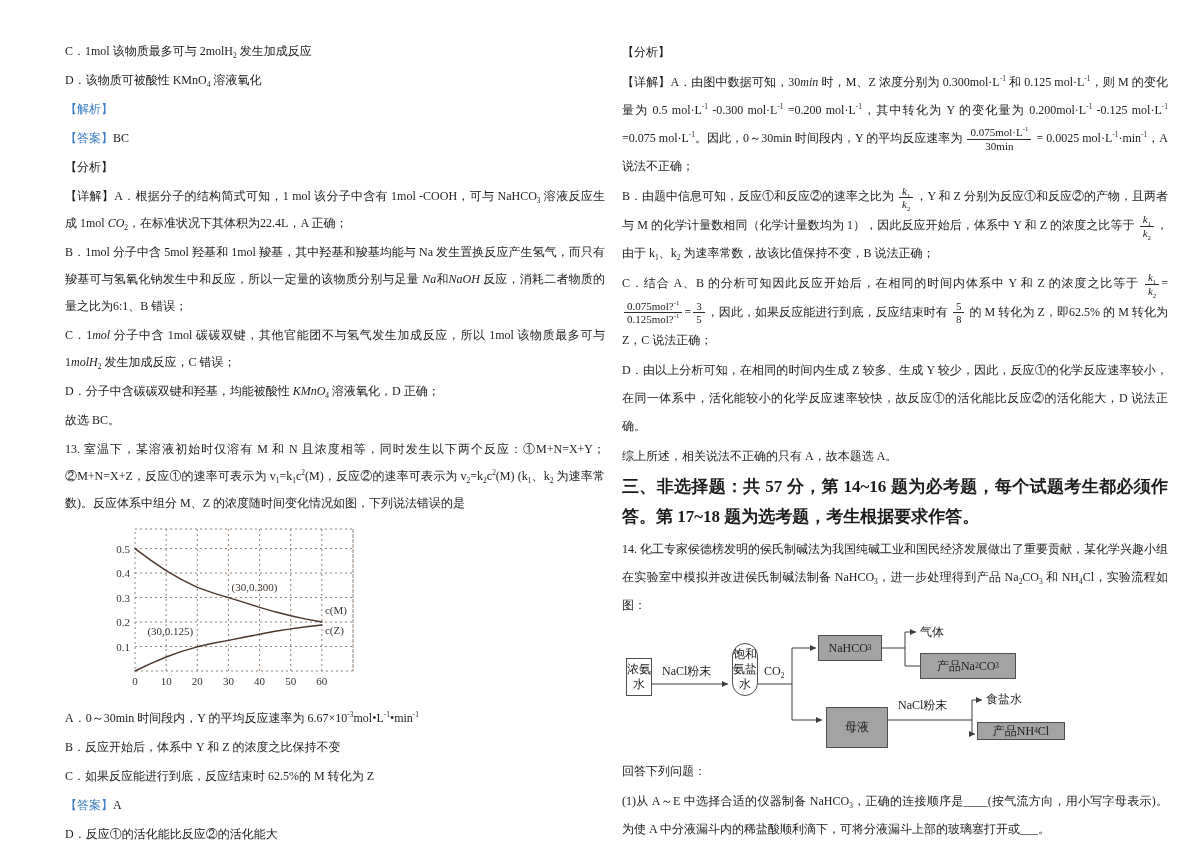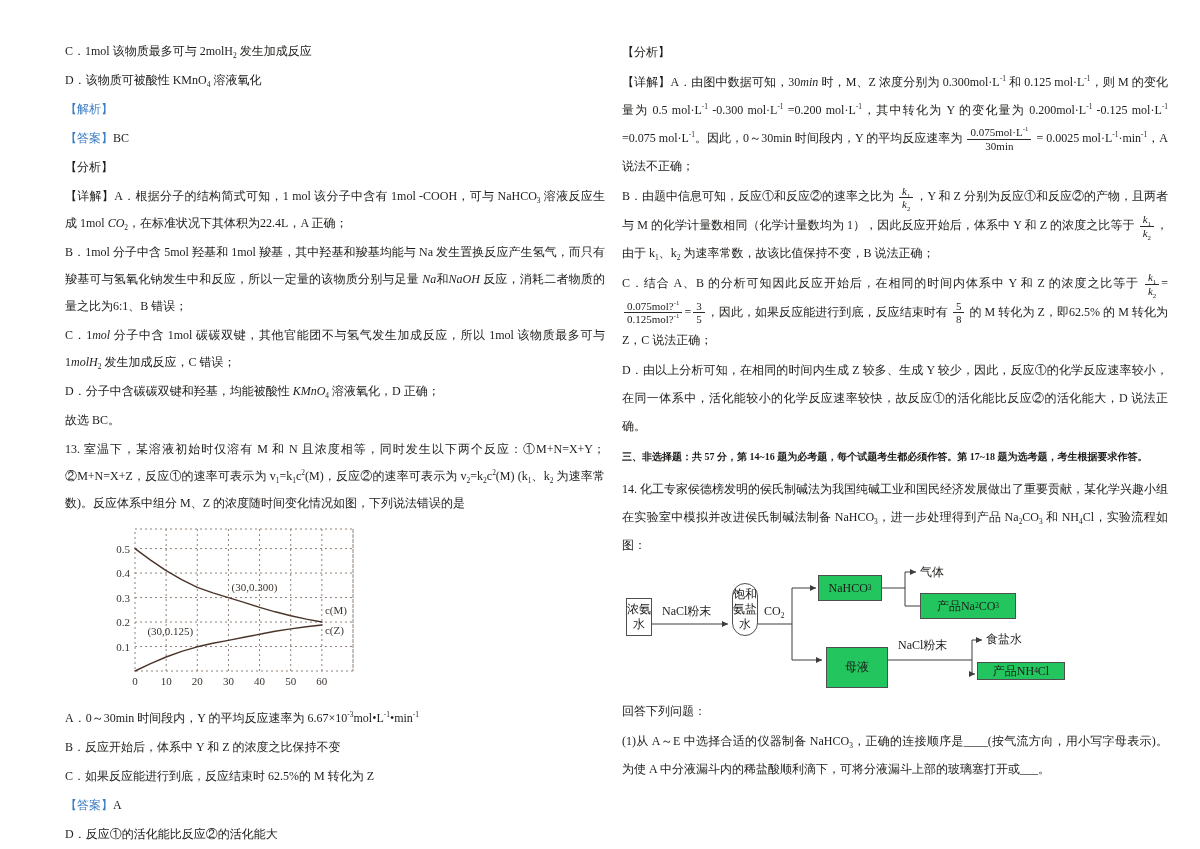--- a/index.html
+++ b/index.html
@@ -8,24 +8,24 @@
   .col{position:absolute;top:38px;font-size:12px;line-height:27px;text-align:justify;}
   .col-left{left:65px;width:540px;}
   .col-right{left:622px;width:546px;line-height:28px;}
   .para{margin:0 0 2px 0;}
   .blue{color:#3a7cc4;}
   sub,sup{font-size:0.62em;line-height:0;}
   i{font-style:italic;}
   .frac{display:inline-block;vertical-align:middle;text-align:center;line-height:1.15;font-size:11px;margin:0 2px;}
   .frac .fn{display:block;border-bottom:1px solid #2a2a2a;padding:0 3px;}
   .frac .fd{display:block;padding:0 3px;}
-  .sec-head{font-weight:bold;font-size:10px;line-height:30px;margin:2px 0 3px 0;}
+  .sec-head{font-weight:bold;font-size:17px;line-height:30px;margin:2px 0 3px 0;}
   .chart-wrap{margin:4px 0 4px 26px;}
   .diagram{position:relative;width:446px;height:130px;margin:3px 0 5px 0;font-size:12px;}
-  .dbox{position:absolute;border:1px solid #4f4f4f;background:#22c55e;display:flex;align-items:center;justify-content:center;
+  .dbox{position:absolute;border:1px solid #4f4f4f;background:#a3a3a3;display:flex;align-items:center;justify-content:center;
         line-height:14px;text-align:center;padding:1px 3px;box-sizing:border-box;}
   .vbox{position:absolute;border:1px solid #4f4f4f;background:#fff;width:24px;text-align:center;
         font-size:12px;line-height:15px;padding:3px 0;box-sizing:content-box;}
   .dlabel{position:absolute;white-space:nowrap;line-height:14px;}
   .connectors{position:absolute;left:0;top:0;}
 </style>
 </head>
 <body>
 
 <div class="page">
@@ -86,20 +86,21 @@
     <p class="para">D．反应①的活化能比反应②的活化能大</p>
 
   </div>
 
   <div class="col col-right">
     <p class="para">【分析】</p>
     <p class="para">【详解】A．由图中数据可知，30<i>min</i> 时，M、Z 浓度分别为 0.300mol·L<sup>-1</sup> 和 0.125 mol·L<sup>-1</sup>，则 M 的变化量为 0.5 mol·L<sup>-1</sup> -0.300 mol·L<sup>-1</sup> =0.200 mol·L<sup>-1</sup>，其中转化为 Y 的变化量为 0.200mol·L<sup>-1</sup> -0.125 mol·L<sup>-1</sup> =0.075 mol·L<sup>-1</sup>。因此，0～30min 时间段内，Y 的平均反应速率为 <span class="frac"><span class="fn">0.075mol·L<sup>-1</sup></span><span class="fd">30min</span></span> = 0.0025 mol·L<sup>-1</sup>·min<sup>-1</sup>，A 说法不正确；</p>
     <p class="para">B．由题中信息可知，反应①和反应②的速率之比为 <span class="frac"><span class="fn"><i>k</i><sub>1</sub></span><span class="fd"><i>k</i><sub>2</sub></span></span>，Y 和 Z 分别为反应①和反应②的产物，且两者与 M 的化学计量数相同（化学计量数均为 1），因此反应开始后，体系中 Y 和 Z 的浓度之比等于 <span class="frac"><span class="fn"><i>k</i><sub>1</sub></span><span class="fd"><i>k</i><sub>2</sub></span></span>，由于 k<sub>1</sub>、k<sub>2</sub> 为速率常数，故该比值保持不变，B 说法正确；</p>
     <p class="para">C．结合 A、B 的分析可知因此反应开始后，在相同的时间内体系中 Y 和 Z 的浓度之比等于 <span class="frac"><span class="fn"><i>k</i><sub>1</sub></span><span class="fd"><i>k</i><sub>2</sub></span></span>=<span class="frac"><span class="fn">0.075mol?<sup>-1</sup></span><span class="fd">0.125mol?<sup>-1</sup></span></span>=<span class="frac"><span class="fn">3</span><span class="fd">5</span></span>，因此，如果反应能进行到底，反应结束时有 <span class="frac"><span class="fn">5</span><span class="fd">8</span></span> 的 M 转化为 Z，即62.5% 的 M 转化为 Z，C 说法正确；</p>
     <p class="para">D．由以上分析可知，在相同的时间内生成 Z 较多、生成 Y 较少，因此，反应①的化学反应速率较小，在同一体系中，活化能较小的化学反应速率较快，故反应①的活化能比反应②的活化能大，D 说法正确。</p>
+    <p class="para">综上所述，相关说法不正确的只有 A，故本题选 A。</p>
     <p class="sec-head">三、非选择题：共 57 分，第 14~16 题为必考题，每个试题考生都必须作答。第 17~18 题为选考题，考生根据要求作答。</p>
     <p class="para">14. 化工专家侯德榜发明的侯氏制碱法为我国纯碱工业和国民经济发展做出了重要贡献，某化学兴趣小组在实验室中模拟并改进侯氏制碱法制备 NaHCO<sub>3</sub>，进一步处理得到产品 Na<sub>2</sub>CO<sub>3</sub> 和 NH<sub>4</sub>Cl，实验流程如图：</p>
 
     <div class="diagram">
       <svg class="connectors" width="446" height="130">
         <defs>
           <marker id="arr" markerWidth="7" markerHeight="7" refX="6" refY="3" orient="auto">
             <path d="M0,0 L6,3 L0,6 z" fill="#3c3c3c"></path>
           </marker>
         </defs>

